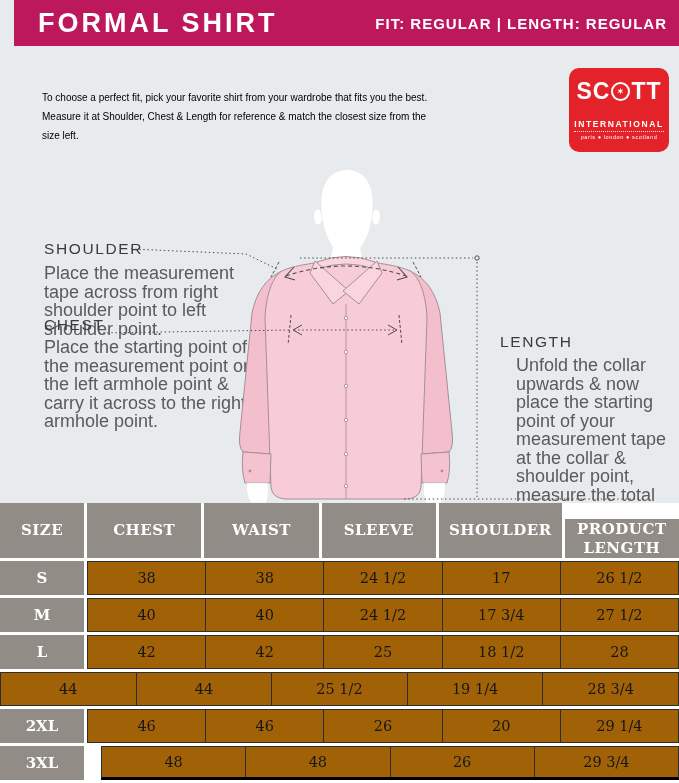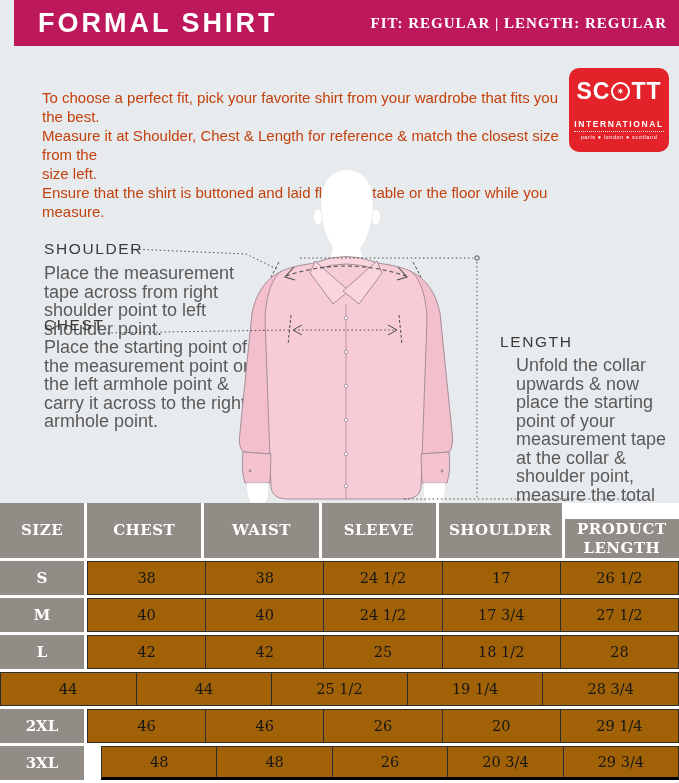--- a/index.html
+++ b/index.html
@@ -5,25 +5,25 @@
   html,body{margin:0;padding:0;}
   #page{position:relative;width:679px;height:783px;background:#e8ebee;overflow:hidden;
         font-family:"Liberation Sans",sans-serif;}
 
   
   .topbar{position:absolute;left:14px;top:0;width:679px;height:46px;background:#be185d;
           display:flex;align-items:center;justify-content:space-between;
           padding:0 26px 0 24px;box-sizing:border-box;}
   .topbar .title{color:#fff;font-size:27px;font-weight:bold;letter-spacing:3px;
                  font-family:"Liberation Sans",sans-serif;transform:scaleY(1.04);}
-  .topbar .fitinfo{color:#fff;font-size:15px;font-weight:bold;letter-spacing:1px;font-family:Liberation Serif, serif;}
-
-  
-  .intro{position:absolute;left:42px;top:88px;width:520px;font-size:15px;
-         line-height:19px;color:#c2410c;}
+  .topbar .fitinfo{color:#fff;font-size:15px;font-weight:bold;letter-spacing:1px;}
+
+  
+  .intro{position:absolute;left:42px;top:88px;width:520px;font-size:10px;
+         line-height:19px;color:#000000;}
 
   
   .logo{position:absolute;left:569px;top:68px;width:100px;height:84px;background:#e3222a;
         border-radius:10px;display:flex;flex-direction:column;align-items:center;
         justify-content:center;color:#fff;}
   .logo .row1{display:flex;align-items:center;font-size:23px;font-weight:bold;
               letter-spacing:1px;line-height:1;}
   .logo .emblem{width:15px;height:15px;border:2.5px solid #fff;border-radius:50%;
                 margin:0 1px;display:flex;align-items:center;justify-content:center;
                 font-size:8px;line-height:1;}
@@ -73,21 +73,20 @@
 
   <div class="topbar">
     <div class="title">FORMAL SHIRT</div>
     <div class="fitinfo">FIT: REGULAR | LENGTH: REGULAR</div>
   </div>
 
   <div class="intro">
     <div>To choose a perfect fit, pick your favorite shirt from your wardrobe that fits you the best.</div>
     <div>Measure it at Shoulder, Chest &amp; Length for reference &amp; match the closest size from the</div>
     <div>size left.</div>
-    <div>Ensure that the shirt is buttoned and laid flat on a table or the floor while you measure.</div>
   </div>
 
   <div class="logo">
     <div class="row1">
       <span>SC</span>
       <span class="emblem">✶</span>
       <span>TT</span>
     </div>
     <div class="row2">INTERNATIONAL</div>
     <div class="row3">paris ● london ● scotland</div>
@@ -226,19 +225,18 @@
         <div class="td">29 1/4</div>
       </div>
     </div>
 
     <div class="trow">
       <div class="size-label">3XL</div>
       <div class="row-cells">
         <div class="td">48</div>
         <div class="td">48</div>
         <div class="td">26</div>
-        <div class="td">20 3/4</div>
         <div class="td">29 3/4</div>
       </div>
     </div>
   </div>
 
 </div>
 
 </body></html>

